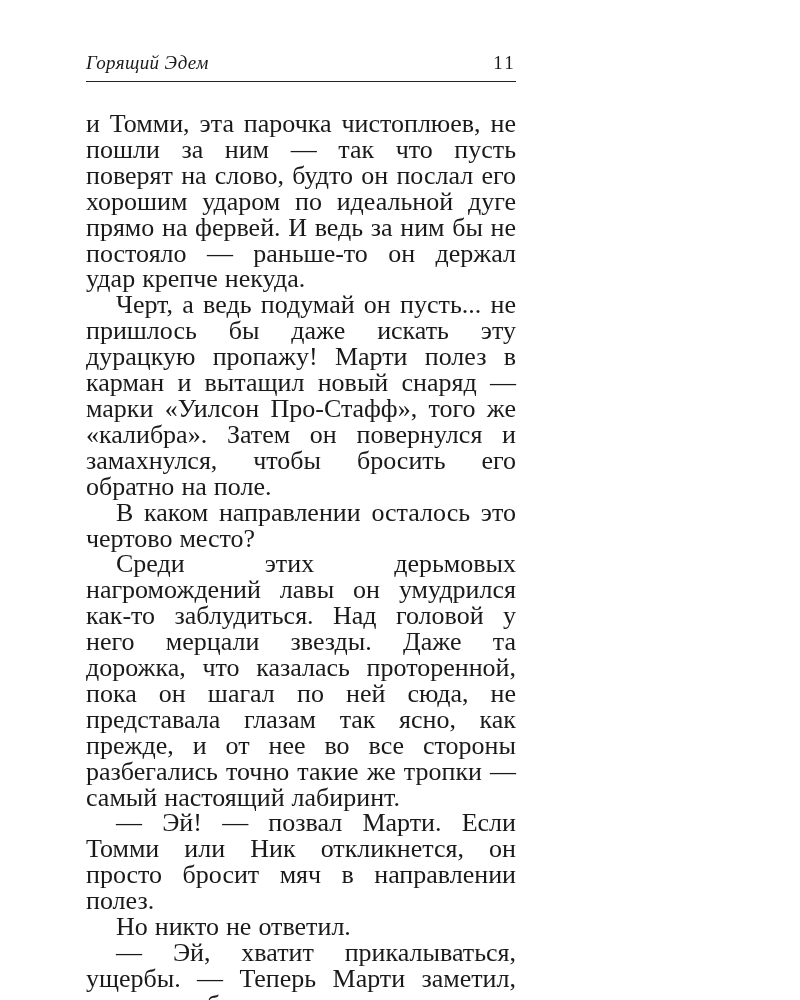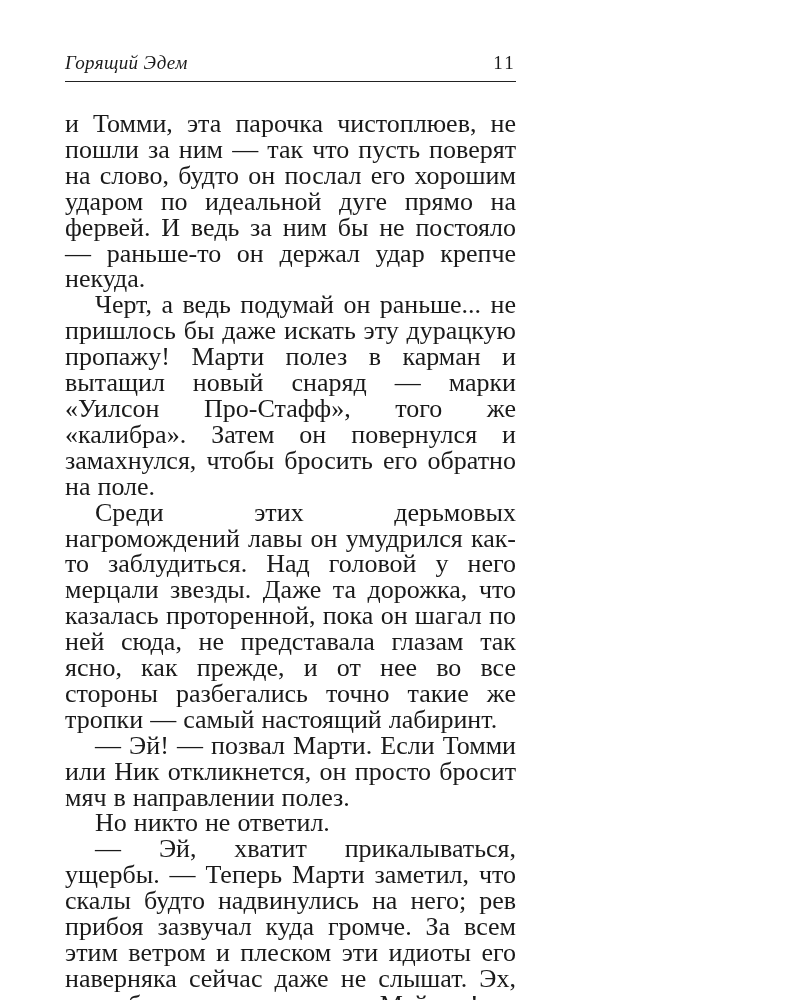--- a/index.html
+++ b/index.html
@@ -11,21 +11,21 @@
     width: 800px;
     height: 1000px;
     font-family: "Liberation Serif", serif;
     color: #1a1a1a;
     overflow: hidden;
   }
   .page {
     box-sizing: border-box;
     width: 640px;
     height: 1000px;
-    padding: 52px 124px 0 65px;
+    padding: 52px 124px 0 86px;
   }
   .running-header {
     display: flex;
     justify-content: space-between;
     align-items: baseline;
     font-size: 19px;
     letter-spacing: 0.02em;
   }
   .running-header .title {
     font-style: italic;
@@ -63,19 +63,20 @@
 <body>
 
 <div class="page">
   <div class="running-header">
     <span class="title">Горящий Эдем</span>
     <span class="page-number">11</span>
   </div>
   <hr class="header-rule">
   <div class="body-text">
       <p class="para"><span>и Томми, эта парочка чистоплюев, не пошли за ним — так что пусть поверят на слово, будто он послал его хорошим ударом по идеальной дуге прямо на фервей. И ведь за ним бы не постояло — раньше-то он держал удар крепче некуда.</span></p>
-      <p class="para indent"><span>Черт, а ведь подумай он раньше... не пришлось бы даже искать эту дурацкую пропажу! Марти полез в карман и вытащил новый снаряд — марки «Уилсон Про-Стафф», того же «калибра». Затем он повернулся и замахнулся, чтобы бросить его обратно на поле.</span></p>
+      <p class="para indent"><span>Черт, а ведь подумай он пусть... не пришлось бы даже искать эту дурацкую пропажу! Марти полез в карман и вытащил новый снаряд — марки «Уилсон Про-Стафф», того же «калибра». Затем он повернулся и замахнулся, чтобы бросить его обратно на поле.</span></p>
+      <p class="para indent"><span>В каком направлении осталось это чертово место?</span></p>
       <p class="para indent"><span>Среди этих дерьмовых нагромождений лавы он умудрился как-то </span><span class="it">заблудиться</span><span>. Над головой у него мерцали звезды. Даже та дорожка, что казалась проторенной, пока он шагал по ней сюда, не представала глазам так ясно, как прежде, и от нее во все стороны разбегались точно такие же тропки — самый настоящий лабиринт.</span></p>
       <p class="para indent"><span>— Эй! — позвал Марти. Если Томми или Ник откликнется, он просто бросит мяч в направлении полез.</span></p>
       <p class="para indent"><span>Но никто не ответил.</span></p>
       <p class="para indent"><span>— Эй, хватит прикалываться, ущербы. — Теперь Марти заметил, что скалы будто надвинулись на него; рев прибоя зазвучал куда громче. За всем этим ветром и плеском эти идиоты его наверняка сейчас даже не слышат. Эх, надо было соглашаться на Майами! — Эй! — крикнул он еще раз, но голос и для собственных ушей прозвучал слишком слабо. Отвалы шлака здесь достигали четырех метров в высоту и выше, поры лавовой породы освещались оранжевым рдением проклятого вулкана. Туристический агент, помнится, говорил, что в южной части острова есть действующие вулканы, но якобы абсолютно безопасные; сказал он также, что многие специально едут на Большой остров, чтобы увидеть вживую извержение. Гавайские вулканы не причиняют никому вреда, это просто громадные фейерверки — да, именно так он и сказал.</span></p>
     </div>
 </div>
 
 </body></html>

